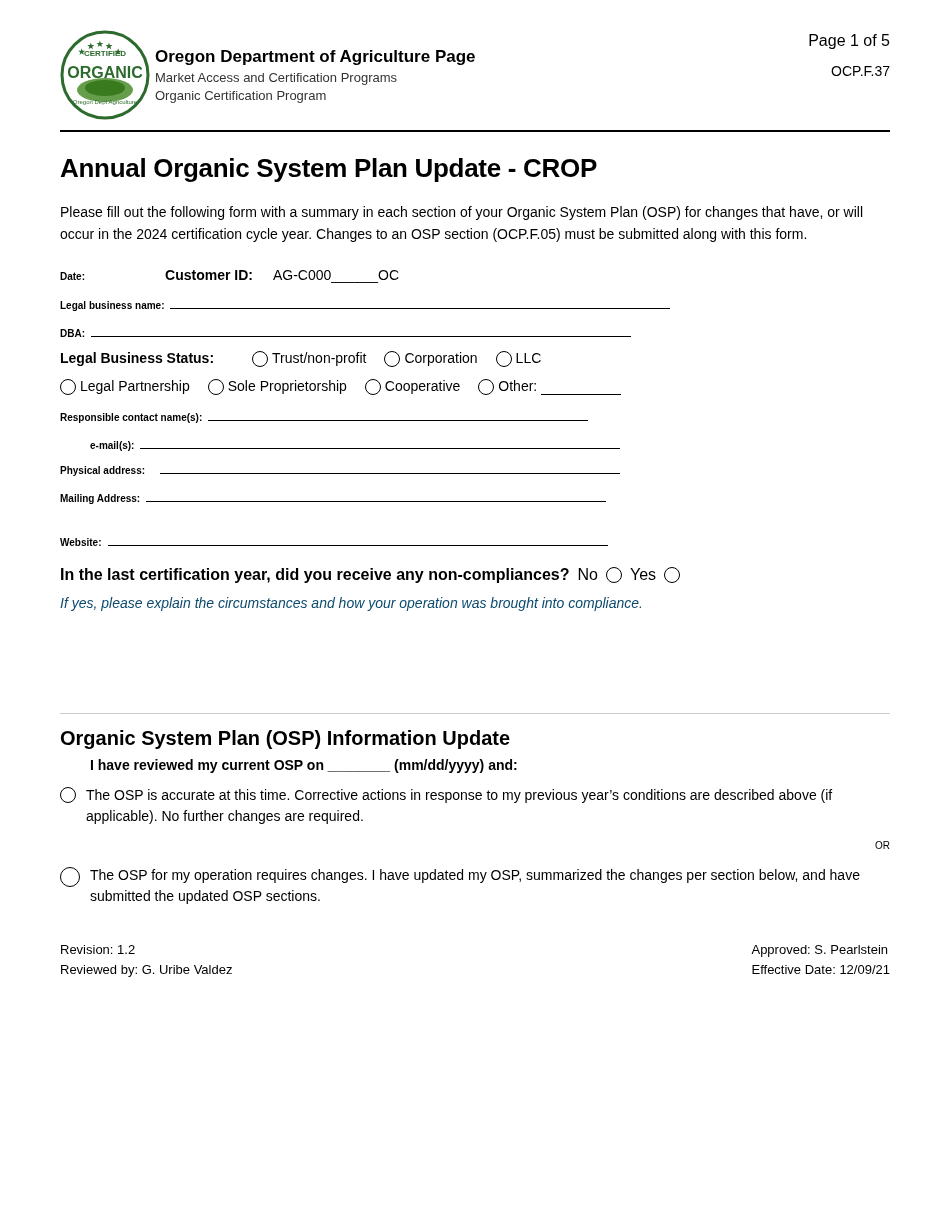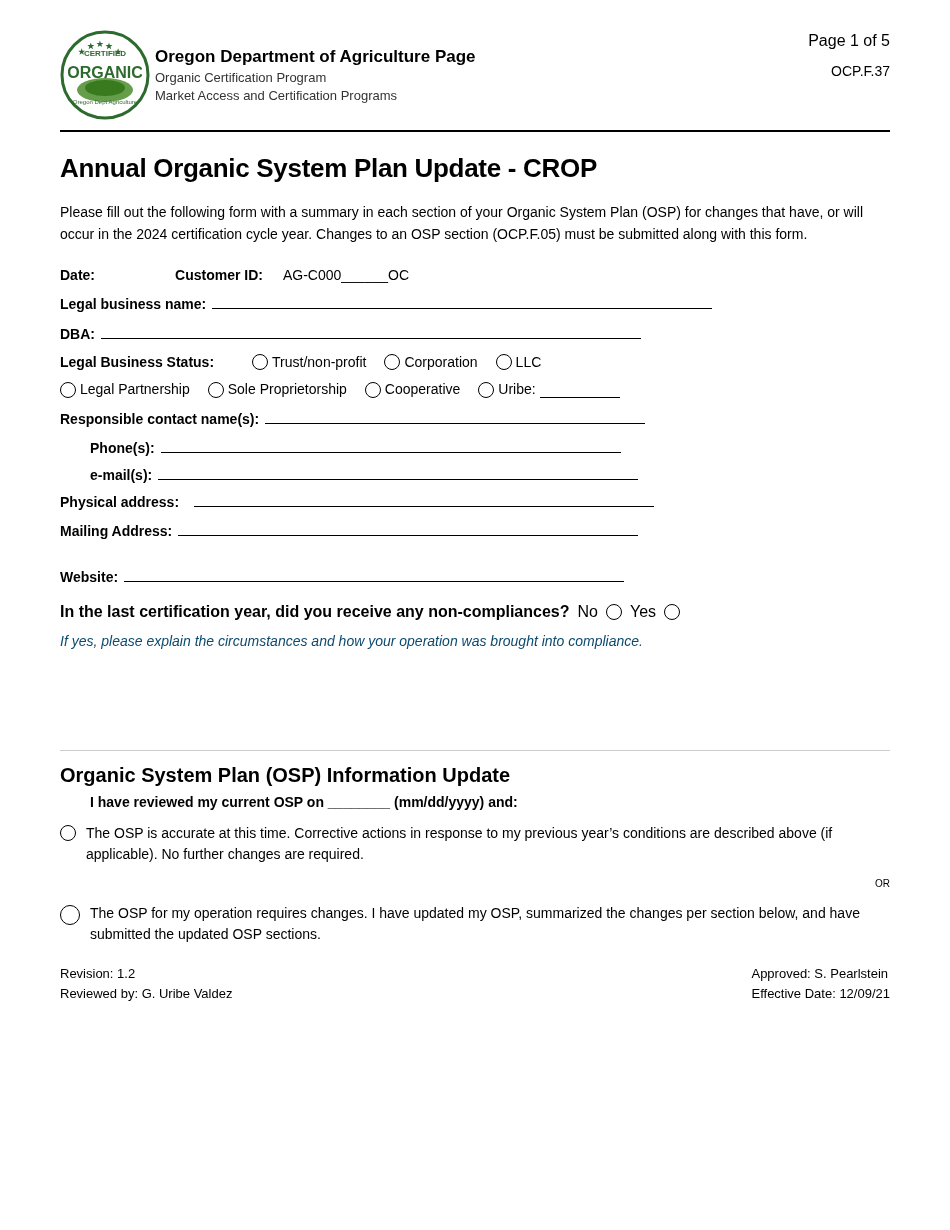--- a/index.html
+++ b/index.html
@@ -76,21 +76,21 @@
       line-height: 1.55;
     }
     .field-row {
       display: flex;
       align-items: baseline;
       margin-bottom: 8px;
       gap: 6px;
     }
     .field-label {
       font-weight: bold;
-      font-size: 14px;
+      font-size: 10px;
       white-space: nowrap;
     }
     .field-underline {
       border-bottom: 1px solid #000;
       display: inline-block;
       min-width: 200px;
       height: 16px;
     }
     .customer-id-row {
       display: flex;
@@ -190,21 +190,21 @@
       flex-shrink: 0;
     }
     .or-divider {
       text-align: right;
       font-size: 10px;
       margin: 8px 0 12px 0;
     }
     .footer-row {
       display: flex;
       justify-content: space-between;
-      margin-top: 20px;
+      margin-top: 34px;
       font-size: 13px;
     }
     .footer-left, .footer-right {
       display: flex;
       flex-direction: column;
       gap: 2px;
     }
   </style>
 </head>
 <body>
@@ -230,22 +230,22 @@
 
         <text x="45" y="48" text-anchor="middle" font-size="16" font-weight="bold" fill="#2d6a2d" font-family="Arial">ORGANIC</text>
 
         <ellipse cx="45" cy="60" rx="28" ry="12" fill="#4a8c2a" opacity="0.85"></ellipse>
         <ellipse cx="45" cy="58" rx="20" ry="8" fill="#3a7a1e"></ellipse>
 
         <text x="45" y="74" text-anchor="middle" font-size="6" fill="#2d6a2d" font-family="Arial">Oregon Dept Agriculture</text>
       </svg>
       <div class="header-text">
         <span class="main-title">Oregon Department of Agriculture Page</span>
+        <span class="sub-title">Market Access and Certification Programs</span>
         <span class="sub-title">Organic Certification Program</span>
-        <span class="sub-title">Market Access and Certification Programs</span>
       </div>
     </div>
     <div class="header-right">
       <div class="page-num">Page 1 of 5</div>
       <div class="form-code">OCP.F.37</div>
     </div>
   </div>
 
   <hr class="divider">
 
@@ -293,35 +293,31 @@
       <div class="radio-option">
         <span class="radio-circle"></span>
         <span>Sole Proprietorship</span>
       </div>
       <div class="radio-option">
         <span class="radio-circle"></span>
         <span>Cooperative</span>
       </div>
       <div class="radio-option">
         <span class="radio-circle"></span>
-        <span>Uribe:</span>
+        <span>Other:</span>
         <span class="field-underline" style="min-width:80px;"></span>
       </div>
     </div>
   </div>
 
   <div class="field-row">
     <span class="field-label">Responsible contact name(s):</span>
     <span class="field-underline" style="min-width:380px;"></span>
   </div>
 
-  <div class="indented-field">
-    <span class="field-label">Phone(s):</span>
-    <span class="field-underline" style="min-width:460px;"></span>
-  </div>
 
   <div class="indented-field">
     <span class="field-label">e-mail(s):</span>
     <span class="field-underline" style="min-width:480px;"></span>
   </div>
 
   <div class="field-row" style="margin-top:4px;gap:15px;">
     <span class="field-label">Physical address:</span>
     <span class="field-underline" style="min-width:460px;"></span>
   </div>

